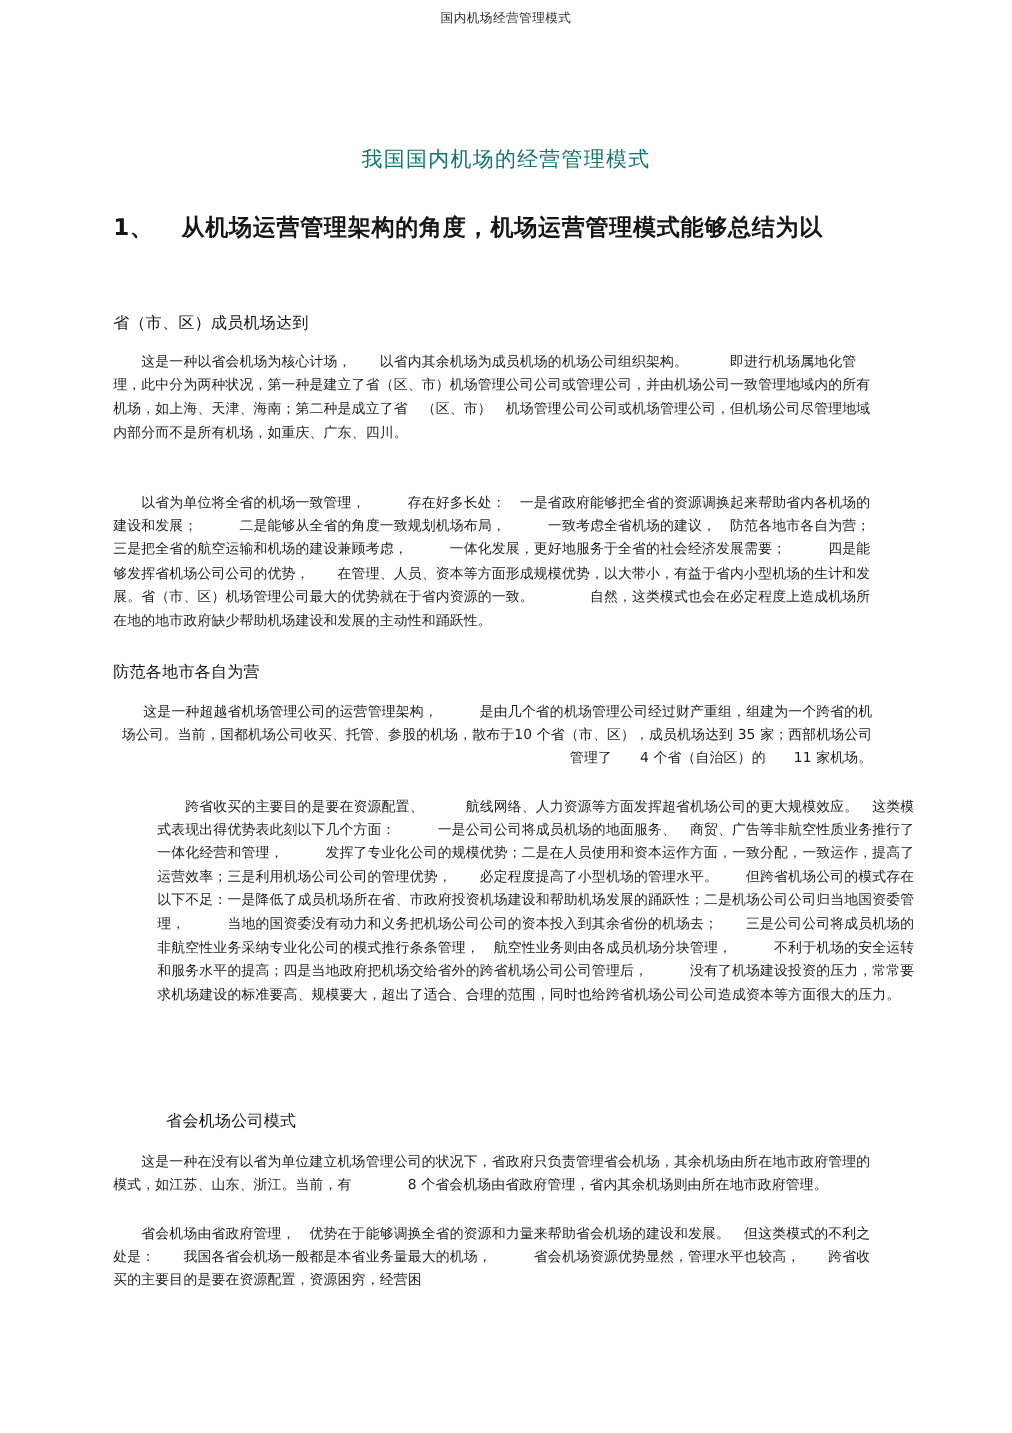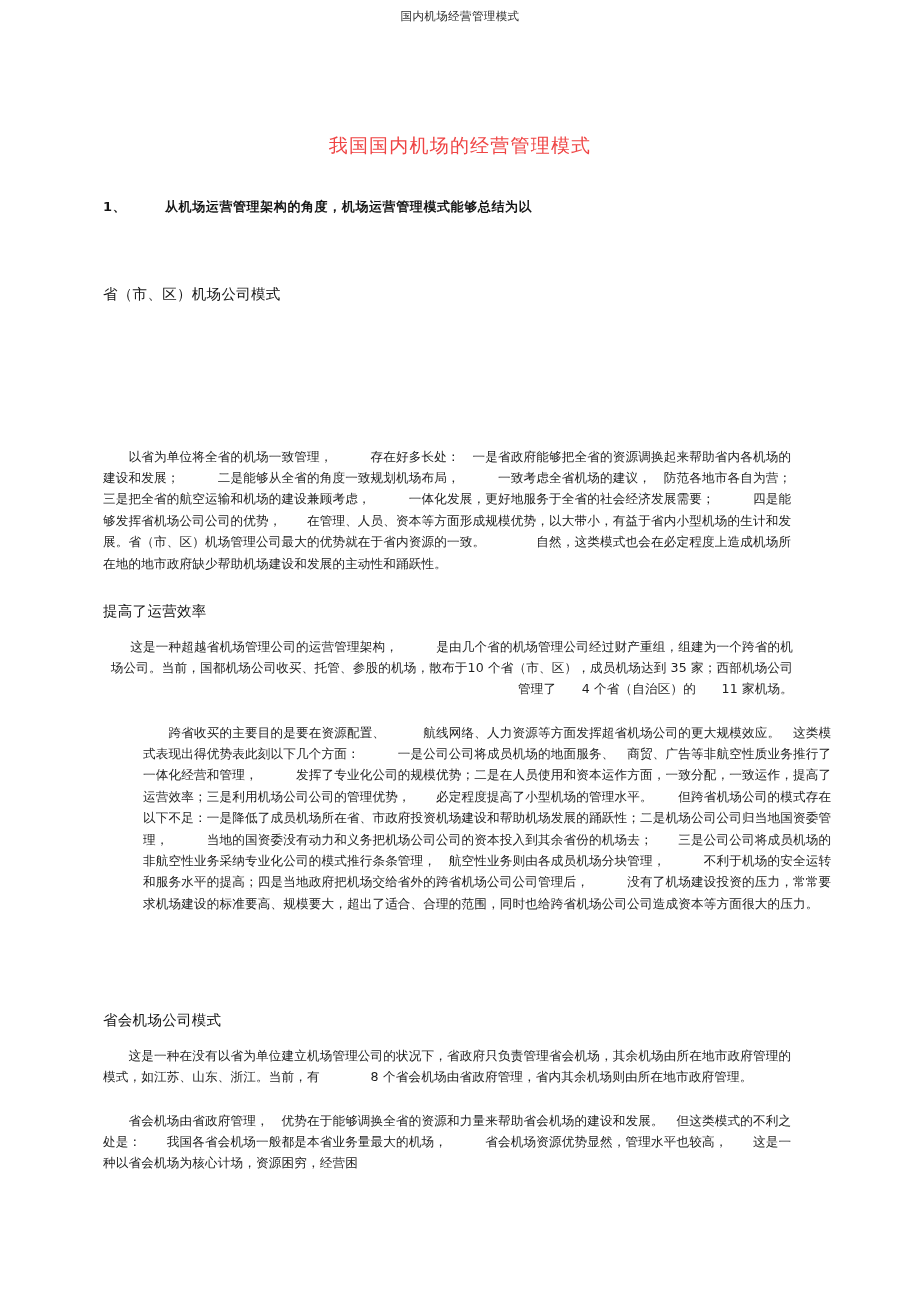--- a/index.html
+++ b/index.html
@@ -41,31 +41,31 @@
   
   .doc-title {
     position: absolute;
     top: 118px;
     left: 0;
     width: 920px;
     text-align: center;
     font-size: 19px;
     line-height: 28px;
     letter-spacing: 1.2px;
-    color: #ef4444;
+    color: #0f766e;
     font-weight: 400;
     font-family: "DejaVu Sans", "Liberation Sans", sans-serif;
   }
 
   
   .section-heading {
     position: absolute;
     left: 103px;
     width: 700px;
-    font-size: 13px;
+    font-size: 21px;
     line-height: 30px;
     letter-spacing: 0.6px;
     color: #161616;
     font-weight: 700;
     font-family: "DejaVu Sans", "Liberation Sans", sans-serif;
   }
   .section-heading .num {
     display: inline-block;
     min-width: 62px;
   }
@@ -108,30 +108,31 @@
 
   <div class="doc-header">国内机场经营管理模式</div>
 
   <h1 class="doc-title">我国国内机场的经营管理模式</h1>
 
   <div class="section-heading" style="top:192px;">
     <span class="num">1、</span><span>从机场运营管理架构的角度，机场运营管理模式能够总结为以</span>
   </div>
 
 
-  <div class="sub-heading" style="top:283px;">省（市、区）机场公司模式</div>
+  <div class="sub-heading" style="top:283px;">省（市、区）成员机场达到</div>
 
+  <p class="para" style="top:305px;">　　这是一种以省会机场为核心计场，　　以省内其余机场为成员机场的机场公司组织架构。　　　即进行机场属地化管理，此中分为两种状况，第一种是建立了省（区、市）机场管理公司公司或管理公司，并由机场公司一致管理地域内的所有机场，如上海、天津、海南；第二种是成立了省　（区、市）　机场管理公司公司或机场管理公司，但机场公司尽管理地域内部分而不是所有机场，如重庆、广东、四川。</p>
 
   <p class="para" style="top:433px;">　　以省为单位将全省的机场一致管理，　　　存在好多长处：　一是省政府能够把全省的资源调换起来帮助省内各机场的建设和发展；　　　二是能够从全省的角度一致规划机场布局，　　　一致考虑全省机场的建议，　防范各地市各自为营；　　　三是把全省的航空运输和机场的建设兼顾考虑，　　　一体化发展，更好地服务于全省的社会经济发展需要；　　　四是能够发挥省机场公司公司的优势，　　在管理、人员、资本等方面形成规模优势，以大带小，有益于省内小型机场的生计和发展。省（市、区）机场管理公司最大的优势就在于省内资源的一致。　　　　自然，这类模式也会在必定程度上造成机场所在地的地市政府缺少帮助机场建设和发展的主动性和踊跃性。</p>
 
-  <div class="sub-heading" style="top:600px;">提高了运营效率</div>
+  <div class="sub-heading" style="top:600px;">防范各地市各自为营</div>
 
   <p class="para" style="top:623px;text-align:right;">　　这是一种超越省机场管理公司的运营管理架构，　　　是由几个省的机场管理公司经过财产重组，组建为一个跨省的机场公司。当前，国都机场公司收买、托管、参股的机场，散布于10 个省（市、区），成员机场达到 35 家；西部机场公司管理了　　4 个省（自治区）的　　11 家机场。</p>
 
   <p class="para wide" style="top:709px;">　　跨省收买的主要目的是要在资源配置、　　　航线网络、人力资源等方面发挥超省机场公司的更大规模效应。　这类模式表现出得优势表此刻以下几个方面：　　　一是公司公司将成员机场的地面服务、　商贸、广告等非航空性质业务推行了一体化经营和管理，　　　发挥了专业化公司的规模优势；二是在人员使用和资本运作方面，一致分配，一致运作，提高了运营效率；三是利用机场公司公司的管理优势，　　必定程度提高了小型机场的管理水平。　　但跨省机场公司的模式存在以下不足：一是降低了成员机场所在省、市政府投资机场建设和帮助机场发展的踊跃性；二是机场公司公司归当地国资委管理，　　　当地的国资委没有动力和义务把机场公司公司的资本投入到其余省份的机场去；　　三是公司公司将成员机场的非航空性业务采纳专业化公司的模式推行条条管理，　航空性业务则由各成员机场分块管理，　　　不利于机场的安全运转和服务水平的提高；四是当地政府把机场交给省外的跨省机场公司公司管理后，　　　没有了机场建设投资的压力，常常要求机场建设的标准要高、规模要大，超出了适合、合理的范围，同时也给跨省机场公司公司造成资本等方面很大的压力。</p>
 
-  <div class="sub-heading" style="top:1009px;">省会机场公司模式</div>
+  <div class="sub-heading" style="top:1009px;margin-left:48px;">省会机场公司模式</div>
 
   <p class="para" style="top:1032px;">　　这是一种在没有以省为单位建立机场管理公司的状况下，省政府只负责管理省会机场，其余机场由所在地市政府管理的模式，如江苏、山东、浙江。当前，有　　　　8 个省会机场由省政府管理，省内其余机场则由所在地市政府管理。</p>
 
-  <p class="para" style="top:1097px;">　　省会机场由省政府管理，　优势在于能够调换全省的资源和力量来帮助省会机场的建设和发展。　但这类模式的不利之处是：　　我国各省会机场一般都是本省业务量最大的机场，　　　省会机场资源优势显然，管理水平也较高，　　这是一种以省会机场为核心计场，资源困穷，经营困</p>
+  <p class="para" style="top:1097px;">　　省会机场由省政府管理，　优势在于能够调换全省的资源和力量来帮助省会机场的建设和发展。　但这类模式的不利之处是：　　我国各省会机场一般都是本省业务量最大的机场，　　　省会机场资源优势显然，管理水平也较高，　　跨省收买的主要目的是要在资源配置，资源困穷，经营困</p>
 
 </div>
 
 </body></html>

